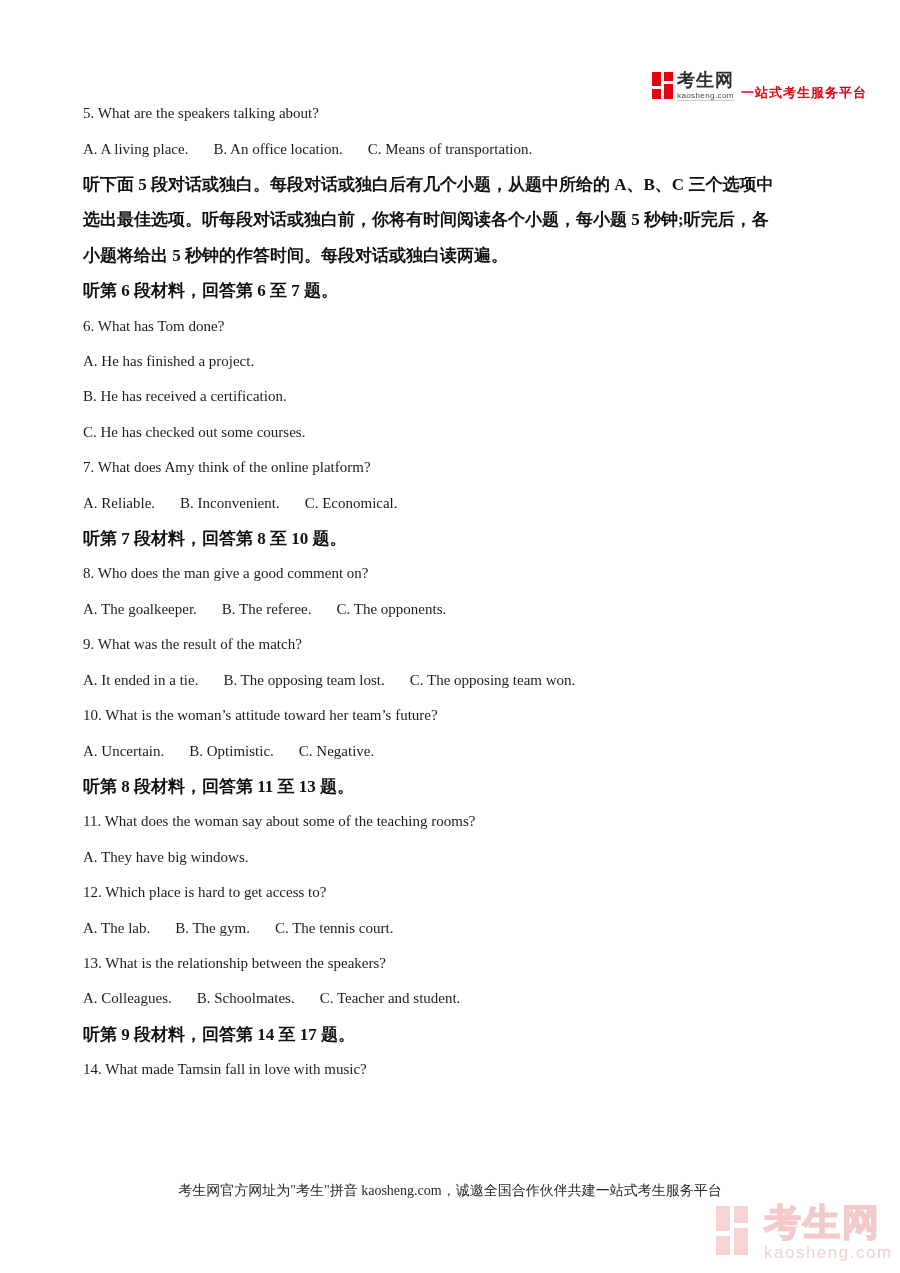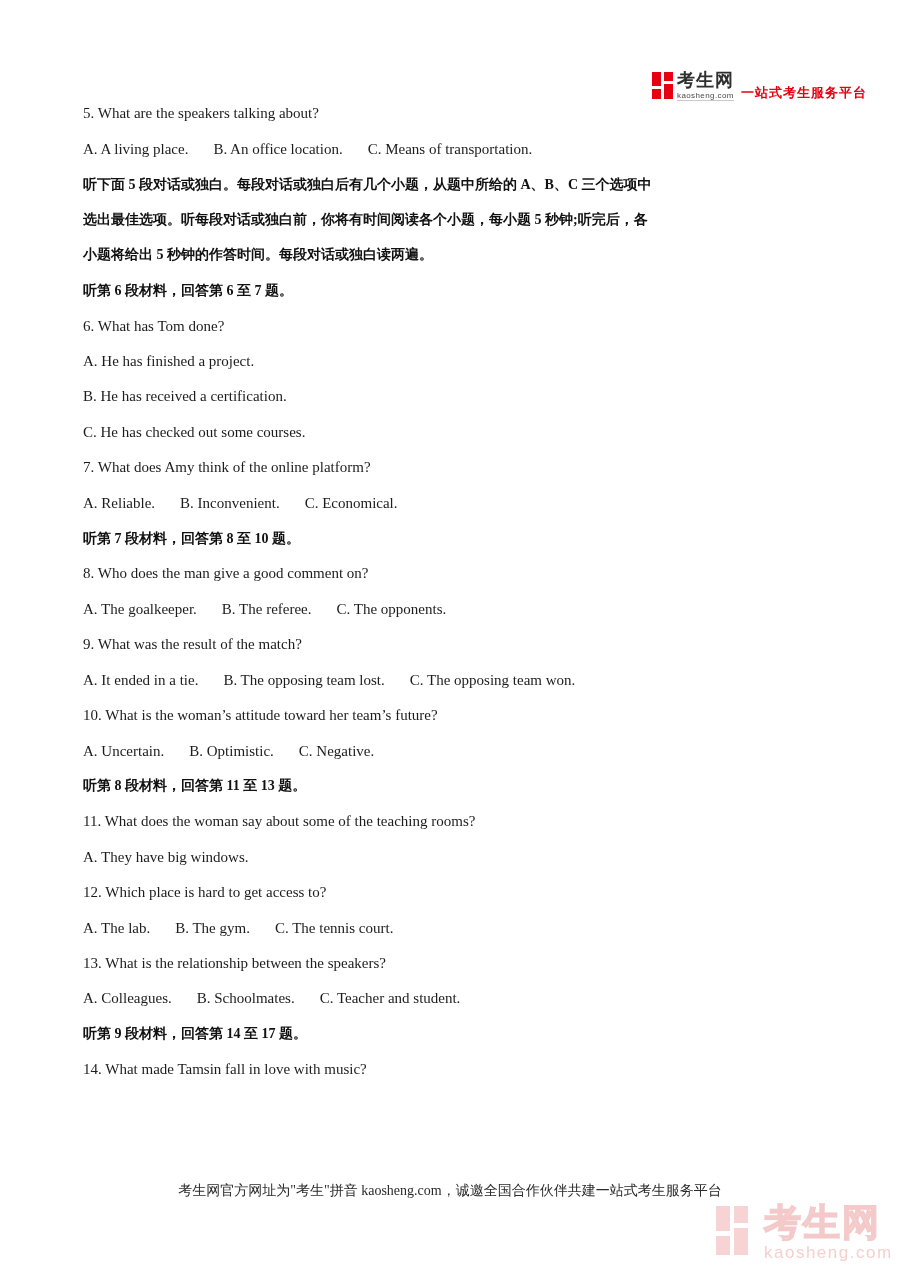--- a/index.html
+++ b/index.html
@@ -25,21 +25,21 @@
                 font-family:"Liberation Sans","DejaVu Sans",sans-serif; }
   .brand-domain { font-size:8px; color:#4a4a4a; letter-spacing:0.4px; line-height:9px; margin-top:2px;
                   border-bottom:1px solid #c9c9c9;
                   font-family:"Liberation Sans","DejaVu Sans",sans-serif; }
   .brand-tagline { margin-left:7px; margin-top:12px; font-size:13px; font-weight:bold; color:#e60012;
                    letter-spacing:1px; font-family:"Liberation Sans","DejaVu Sans",sans-serif; }
 
   
   .content { position:absolute; left:83px; top:96px; width:740px; }
   .ln { height:35.42px; display:flex; align-items:center; font-size:15px; white-space:nowrap; }
-  .ln.zh { font-weight:bold; font-size:14px; color:#111111; }
+  .ln.zh { font-weight:bold; font-size:17px; color:#111111; }
   .ln.opts { gap:25px; }
 
   
   .footer-note { position:absolute; left:0; top:1182px; width:100%; text-align:center;
                  font-size:14px; color:#2a2a2a; }
 
   
   .watermark { position:absolute; left:716px; top:1206px; display:flex; align-items:flex-start; opacity:0.9; }
   .mark-wm { width:32px; height:49px; }
   .mark-wm i { background:#f7cfcf; }

